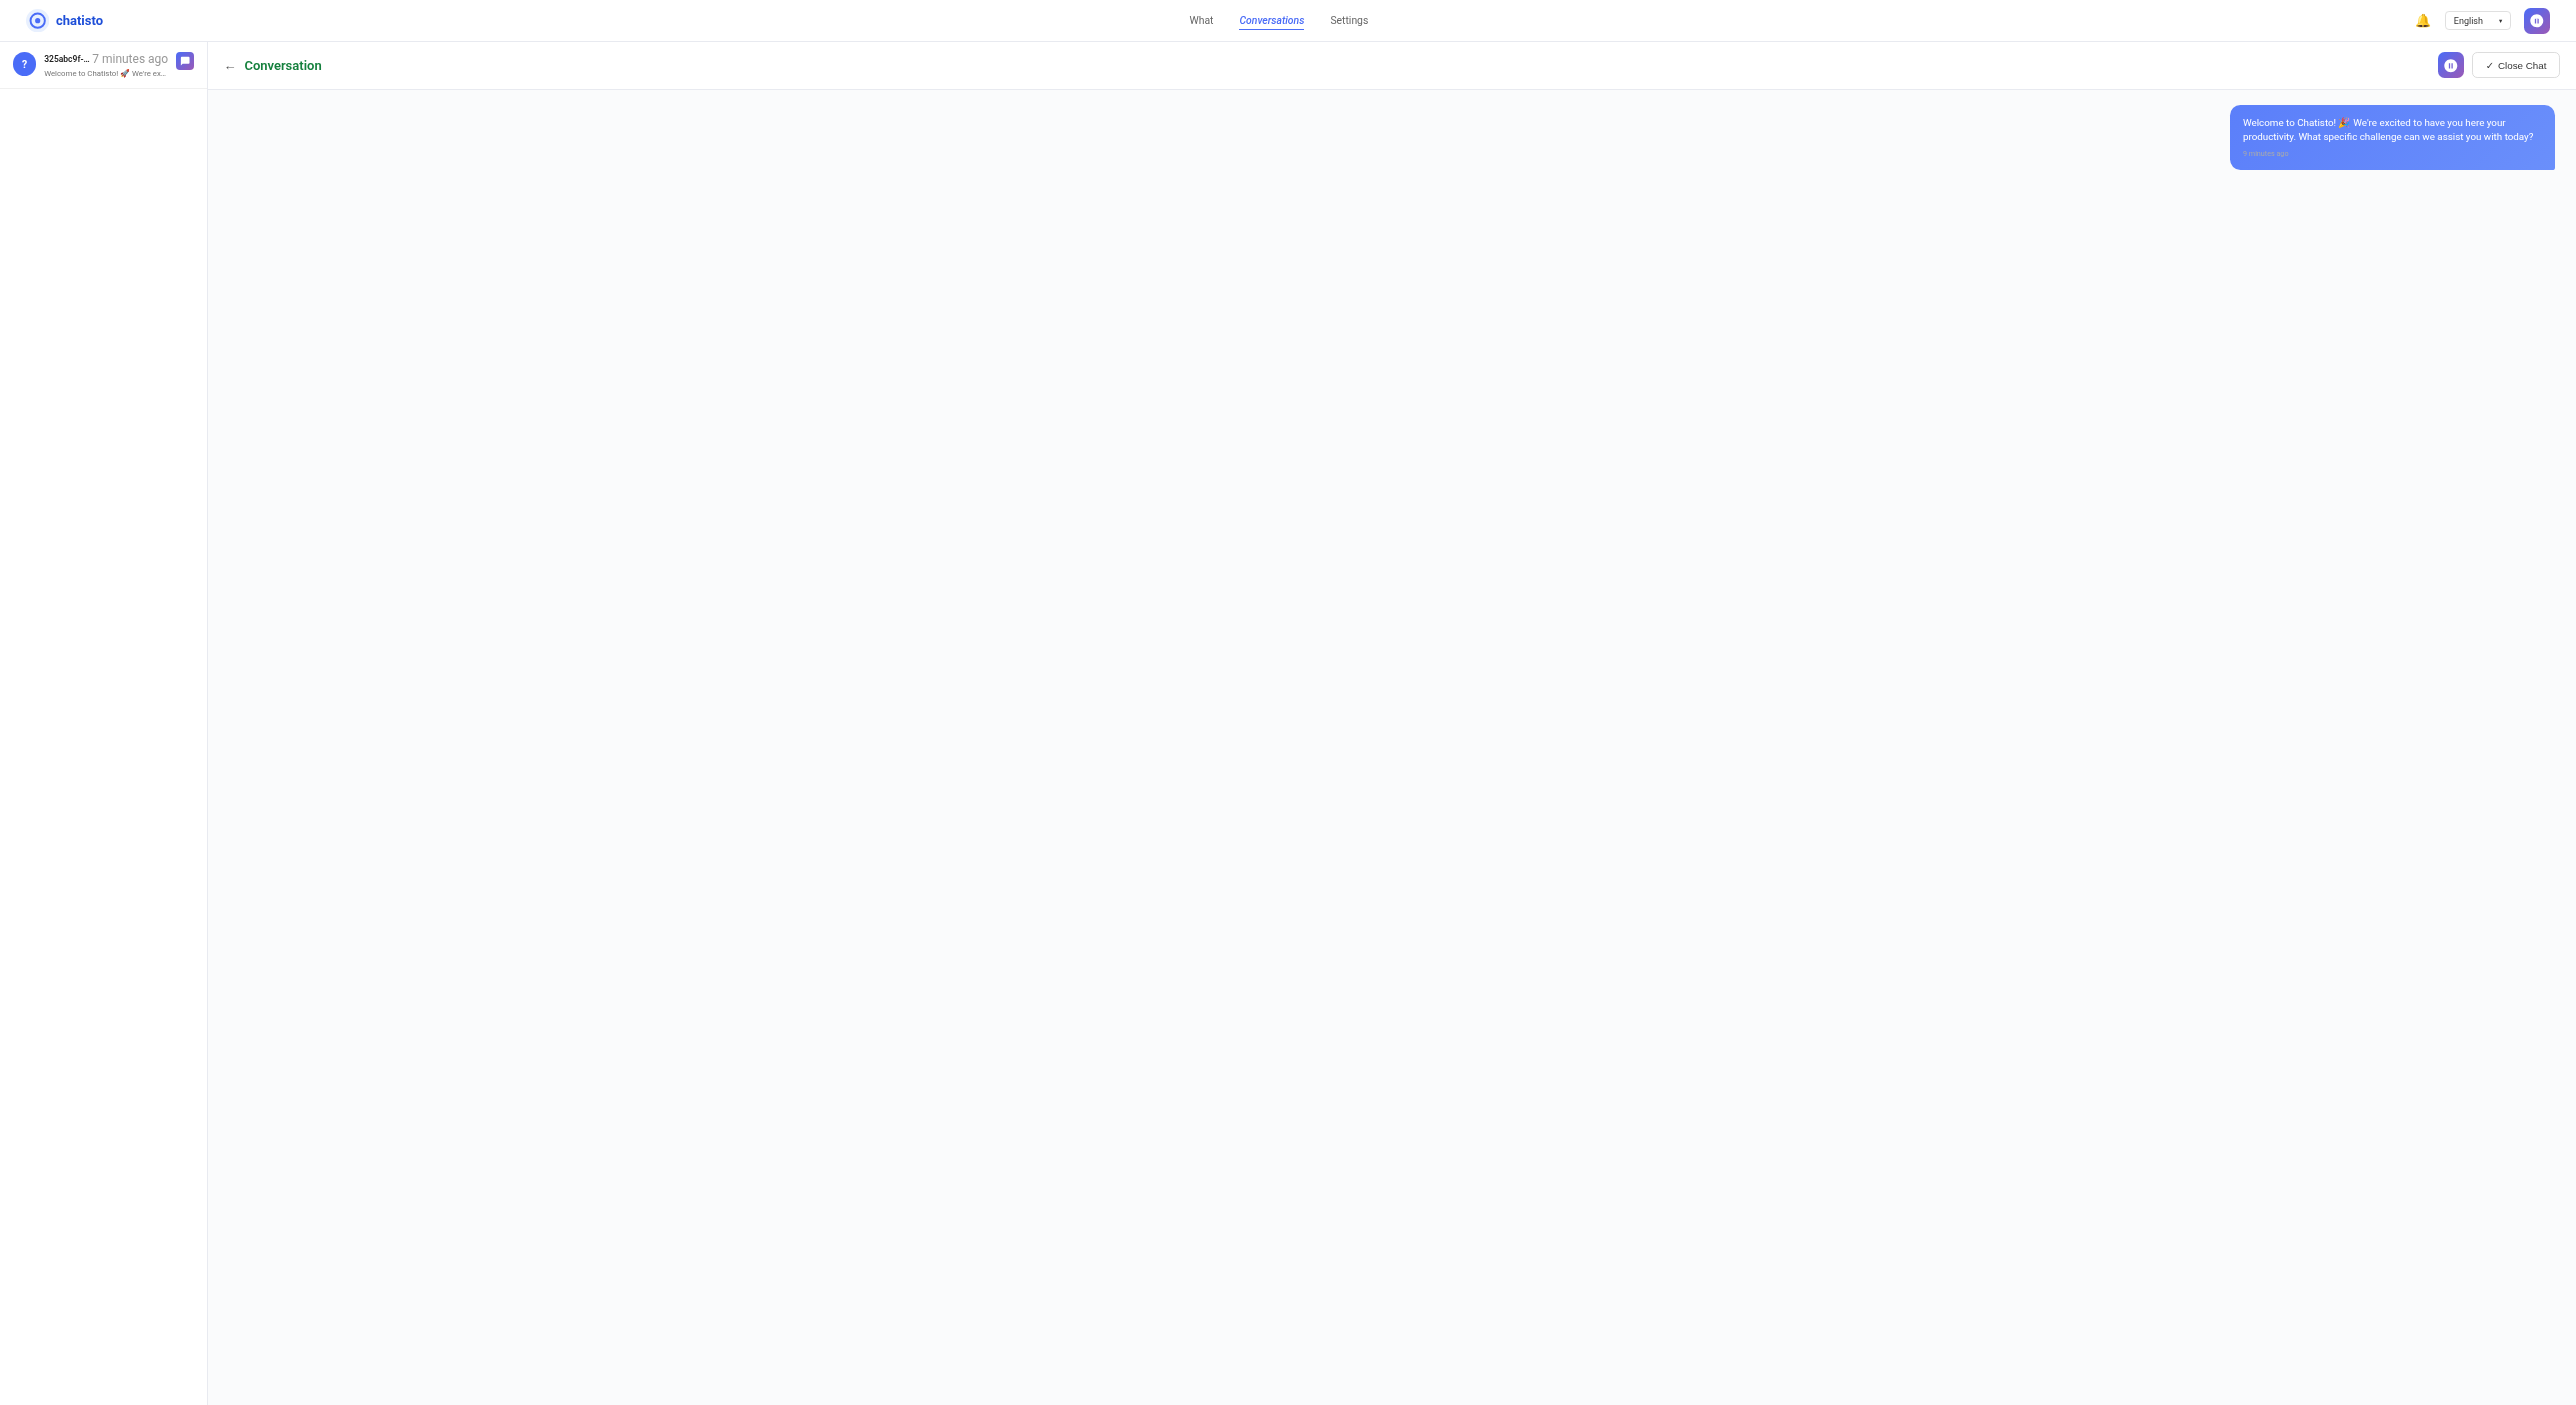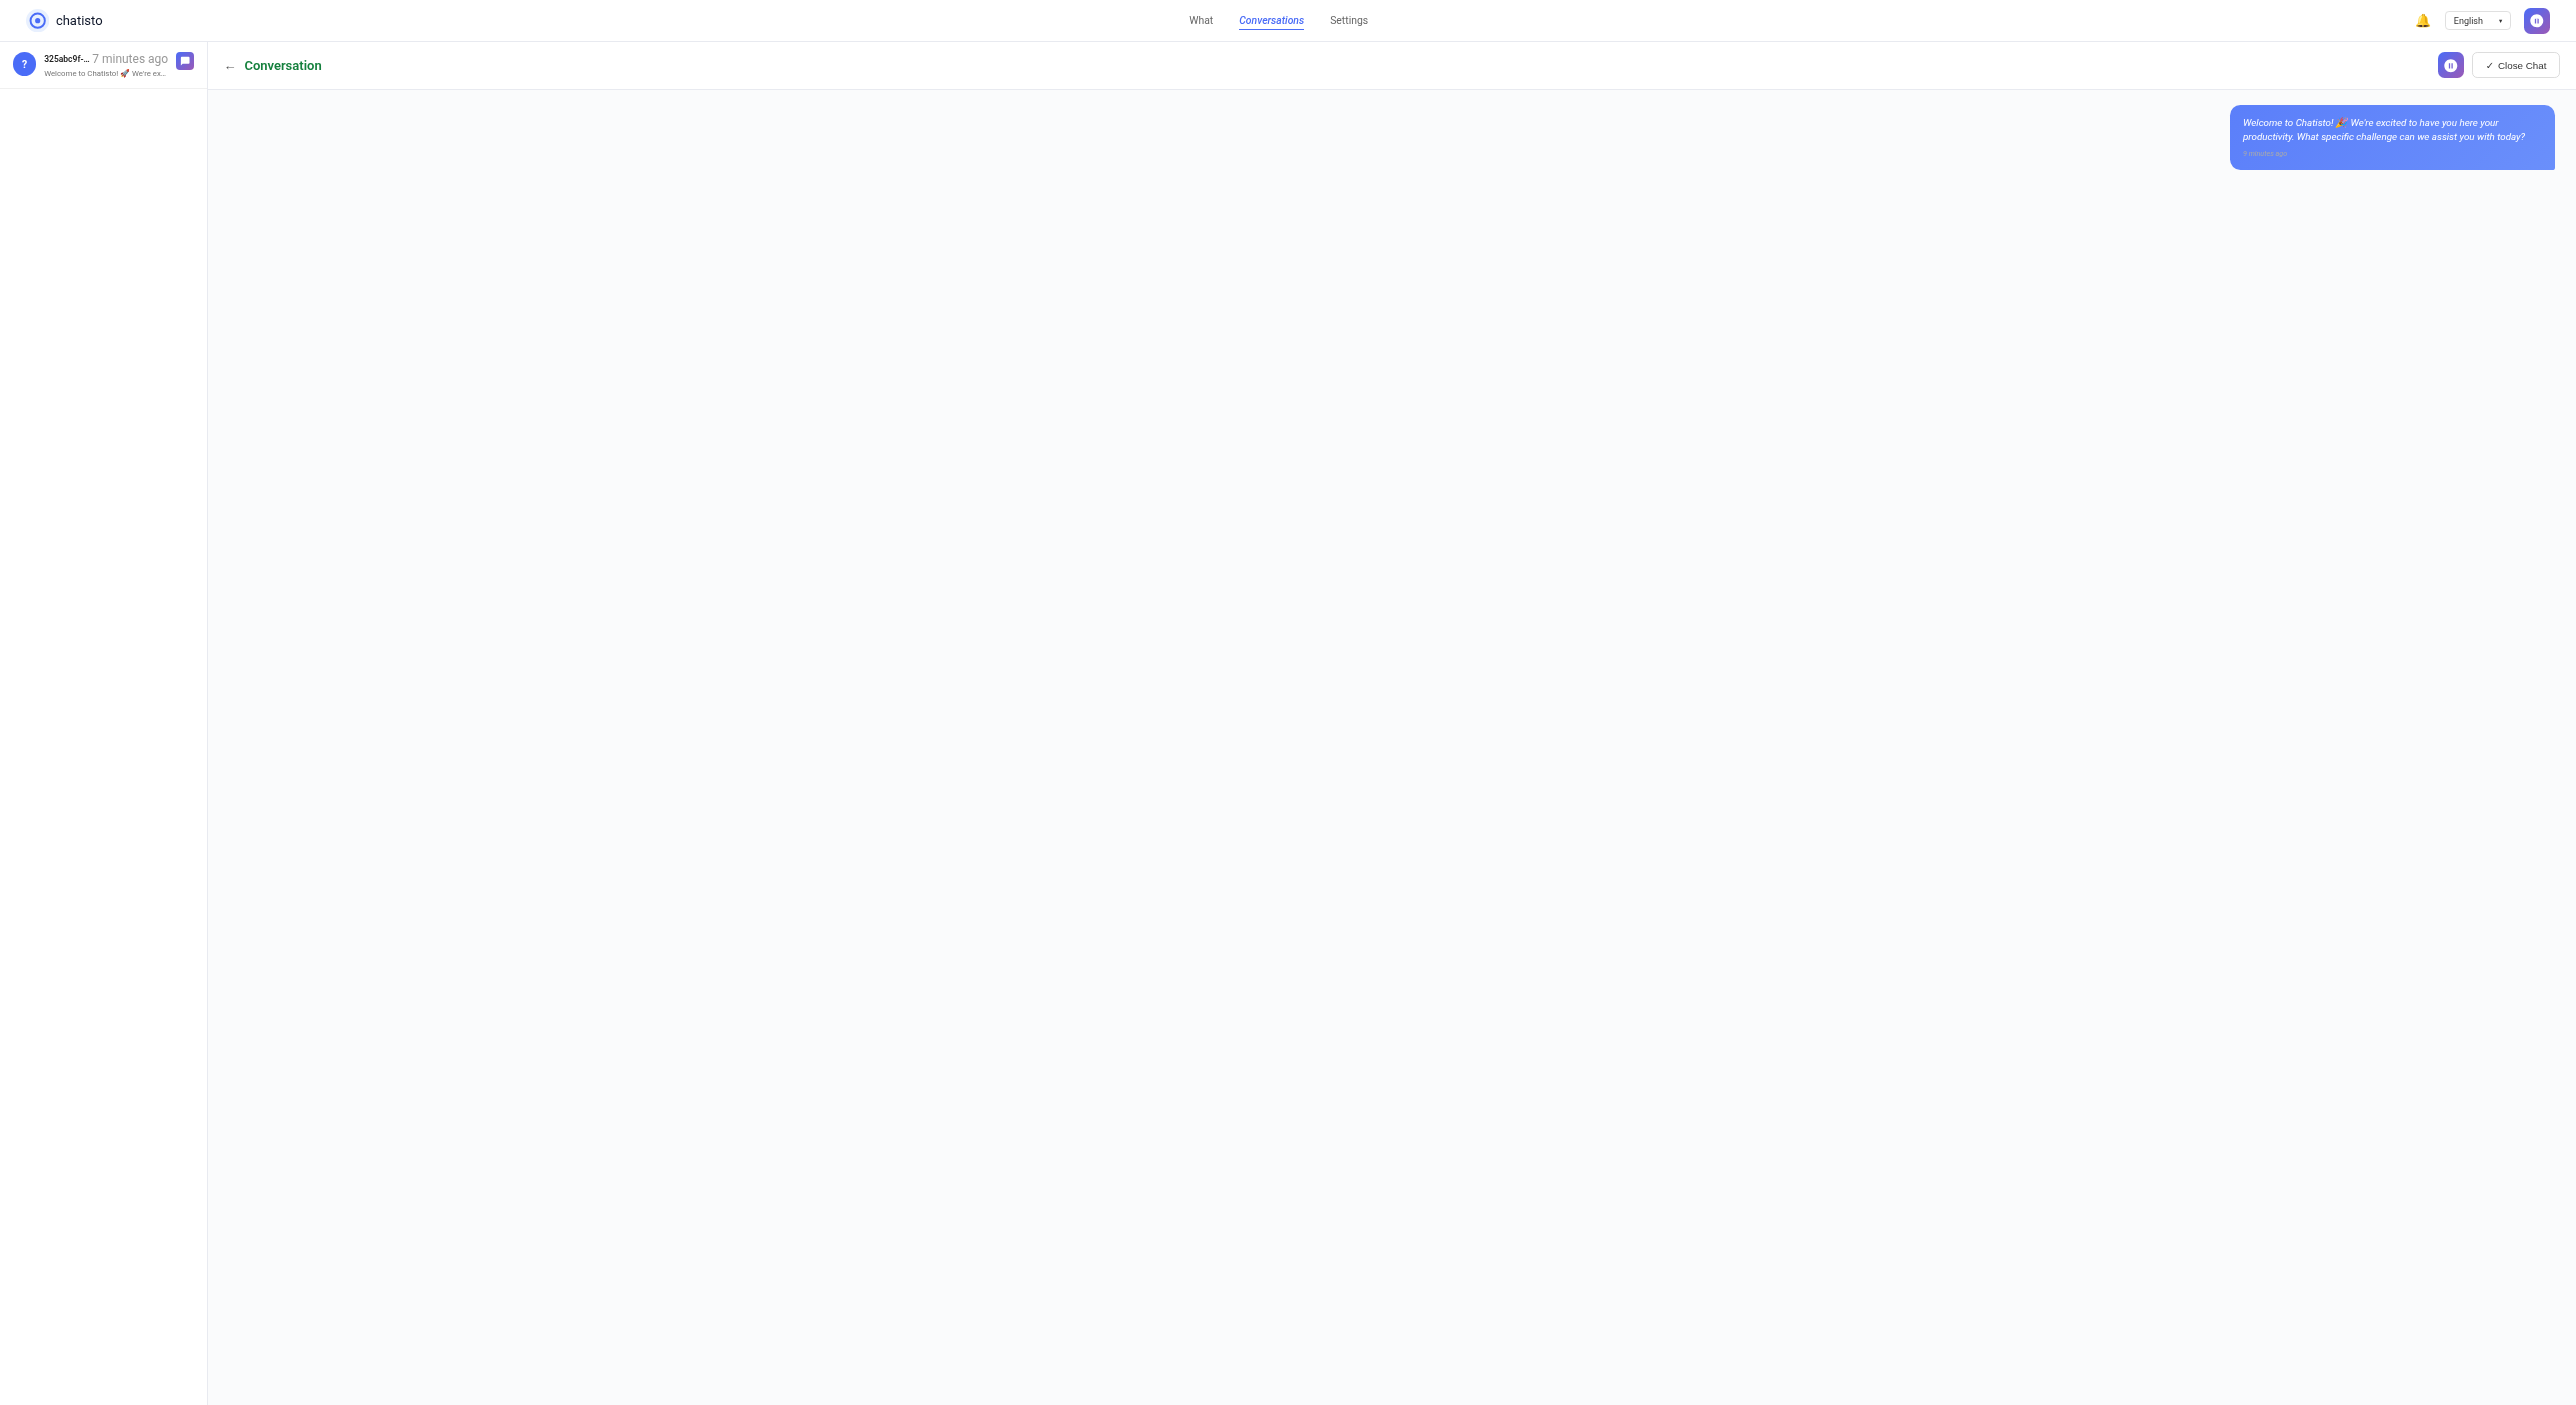--- a/index.html
+++ b/index.html
@@ -35,22 +35,22 @@
       margin-right: 39px;
     }
 
     .logo-icon {
       width: 23.4px;
       height: 23.4px;
     }
 
     .logo-text {
       font-size: 13px;
-      font-weight: 400;
-      color: #0f172a;
+      font-weight: 700;
+      color: #1d4ed8;
     }
 
     .nav-links {
       display: flex;
       gap: 26px;
       flex: 1;
       justify-content: center;
     }
 
     .nav-link {
@@ -291,21 +291,20 @@
       flex: 1;
       overflow-y: auto;
       padding: 15.6px 21px;
       display: flex;
       flex-direction: column;
       gap: 7.8px;
     }
 
     .message-row {
       display: flex;
-      font-style: italic;
     }
 
     .message-row.agent {
       justify-content: flex-end;
     }
 
     .message-bubble {
       max-width: 325px;
     }
 

